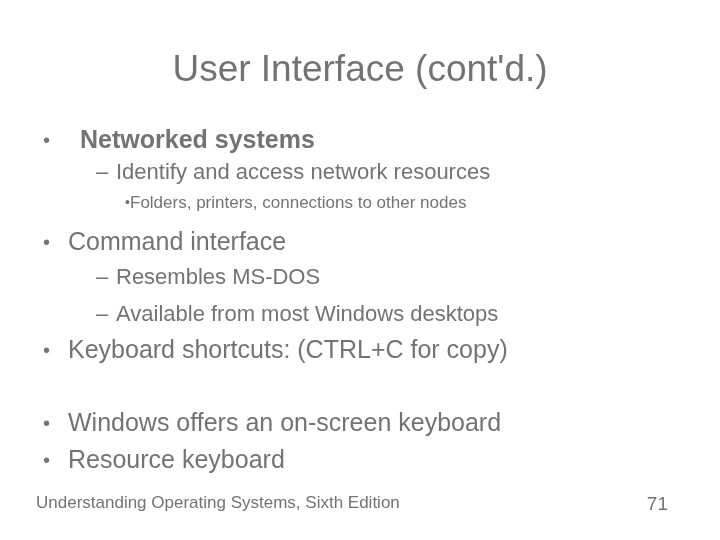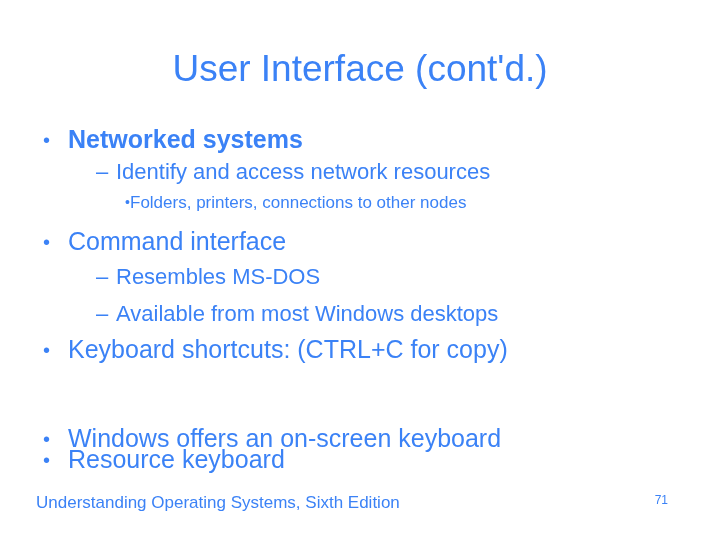--- a/index.html
+++ b/index.html
@@ -5,21 +5,21 @@
   html, body {
     margin: 0;
     padding: 0;
     background: #ffffff;
   }
   .slide {
     position: relative;
     width: 720px;
     height: 540px;
     background: #ffffff;
-    color: #3b82f6;
+    color: #737373;
     font-family: "Liberation Sans", sans-serif;
     overflow: hidden;
   }
   .title {
     position: absolute;
     top: 48px;
     left: 0;
     right: 0;
     text-align: center;
     font-size: 37px;
@@ -37,33 +37,33 @@
   }
   
   .l1 { left: 43px; font-size: 25px; }
   .l1 .marker { width: 25px; font-size: 20px; vertical-align: 1px; }
   
   .l2 { left: 96px; font-size: 22px; }
   .l2 .marker { width: 20px; font-size: 22px; }
   
   .l3 { left: 113px; font-size: 17px; text-align: right; }
   .l3 .marker { width: 17px; font-size: 14px; vertical-align: 1px; }
-  .bold { font-weight: 700; }
+  .bold { font-weight: 700; margin-left: 12px; }
   .footer-left {
     position: absolute;
     left: 36px;
     top: 493px;
     font-size: 17px;
     white-space: nowrap;
   }
   .footer-page {
     position: absolute;
     right: 52px;
     top: 493px;
-    font-size: 12px;
+    font-size: 19px;
   }
 </style>
 </head>
 <body>
 
 <div class="slide">
 
   <div class="title">User Interface (cont'd.)</div>
 
   <div class="line l1" style="top:125px">
@@ -88,21 +88,21 @@
 
   <div class="line l2" style="top:301px">
     <span class="marker">–</span><span>Available from most Windows desktops</span>
   </div>
 
   <div class="line l1" style="top:335px">
     <span class="marker">•</span><span>Keyboard shortcuts: (CTRL+C for copy)</span>
   </div>
 
 
-  <div class="line l1" style="top:424px">
+  <div class="line l1" style="top:408px">
     <span class="marker">•</span><span>Windows offers an on-screen keyboard</span>
   </div>
 
   <div class="line l1" style="top:445px">
     <span class="marker">•</span><span>Resource keyboard</span>
   </div>
 
   <div class="footer-left">Understanding Operating Systems, Sixth Edition</div>
 
   <div class="footer-page">71</div>

